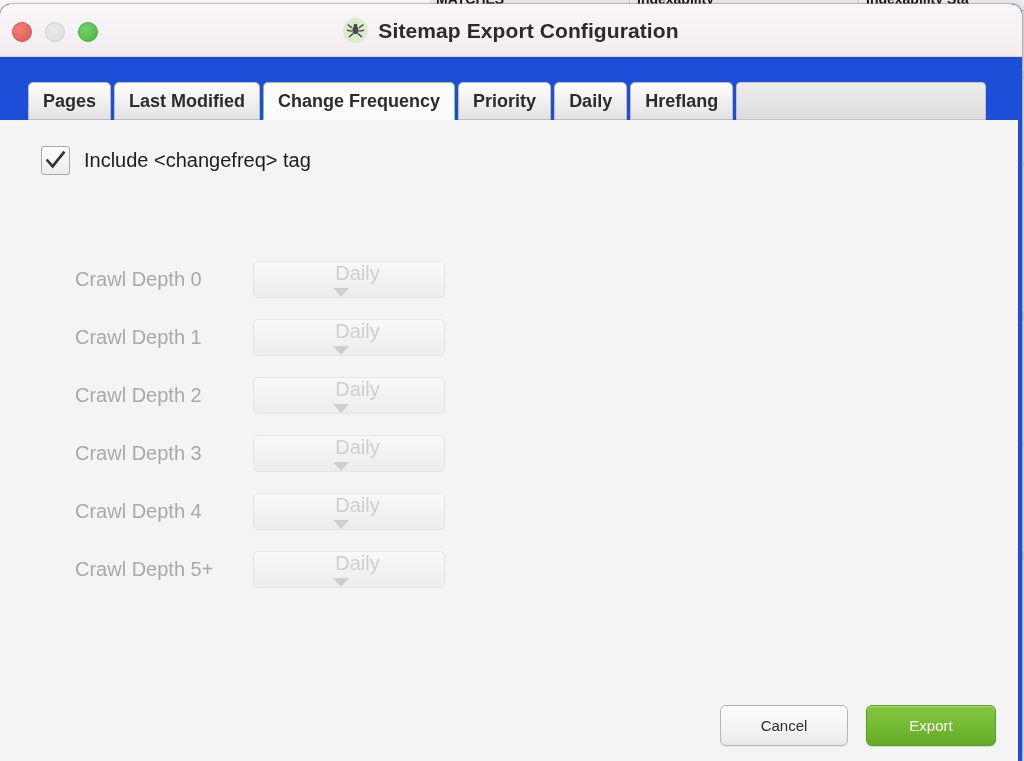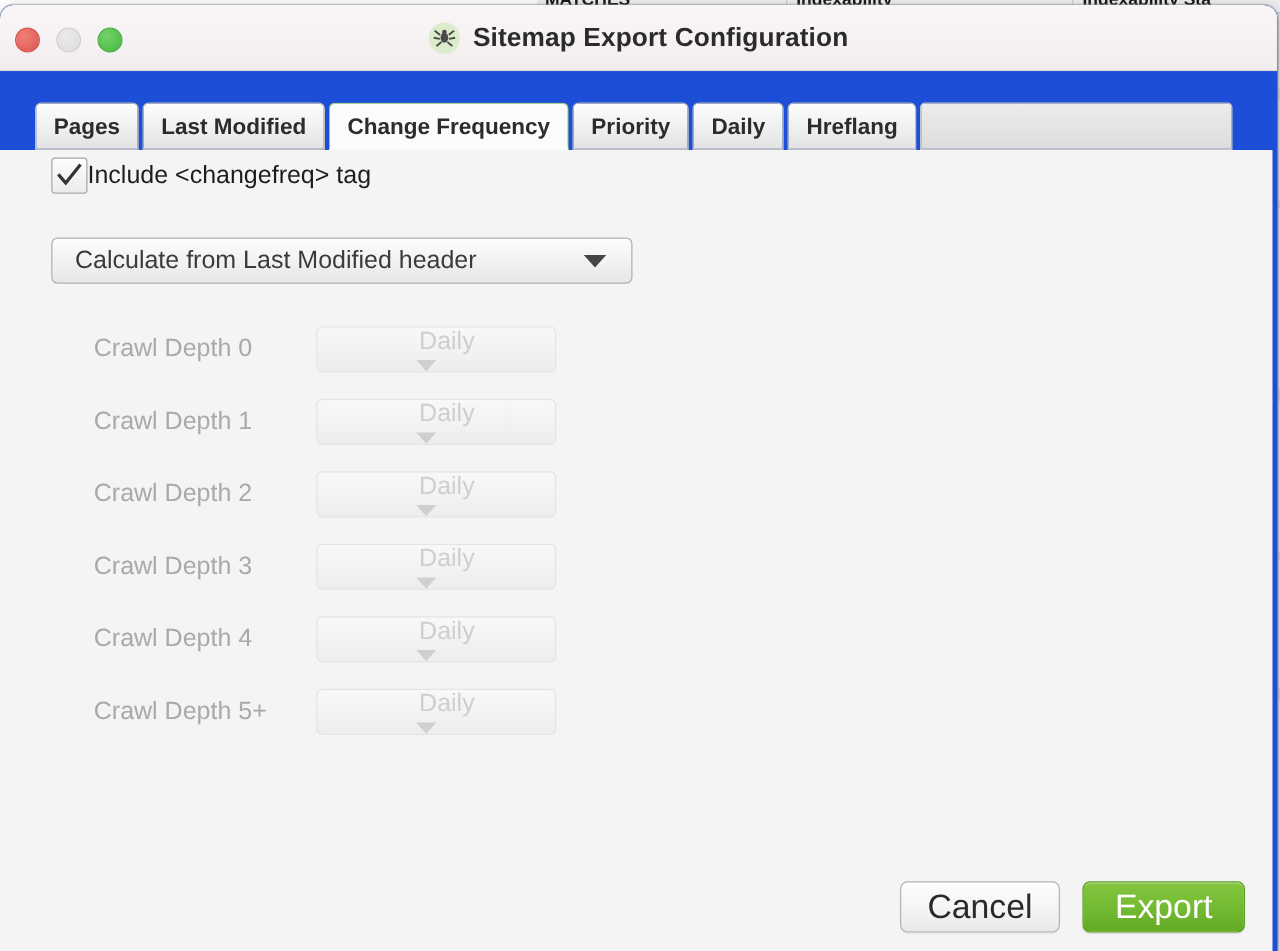--- a/index.html
+++ b/index.html
@@ -196,23 +196,24 @@
     left: 0;
     top: 116px;
     width: 1018px;
     bottom: 0;
     background: #f4f4f4;
   }
 
   .checkrow {
     position: absolute;
     left: 41px;
-    top: 6px;
-    display: flex;
-    align-items: center;
+    top: 26px;
+    display: flex;
+    align-items: center;
+    gap: 14px;
   }
   .checkbox {
     width: 29px; height: 29px;
     box-sizing: border-box;
     border: 1px solid #a8a8a8;
     border-radius: 3px;
     background: linear-gradient(to bottom, #fdfdfd, #ececec);
     position: relative;
     flex: none;
   }
@@ -310,21 +311,21 @@
     right: 22px;
     bottom: 15px;
     display: flex;
     align-items: center;
     gap: 18px;
   }
   .btn {
     box-sizing: border-box;
     height: 41px;
     border-radius: 6px;
-    font-size: 27px;
+    font-size: 15px;
     display: flex;
     align-items: center;
     justify-content: center;
     cursor: default;
     white-space: nowrap;
   }
   .btn.cancel {
     width: 128px;
     color: #2a2a2a;
     background: linear-gradient(to bottom, #fdfdfd 0%, #f5f5f5 50%, #e9e9e9 100%);
@@ -401,24 +402,20 @@
 
       <div class="checkrow">
         <span class="checkbox">
           <svg width="21" height="21" viewBox="0 0 21 21">
             <path d="M2.5 10.5 L7.6 16.4 L18.6 2.6" stroke="#333333" stroke-width="2.6" fill="none" stroke-linecap="square" stroke-linejoin="miter"></path>
           </svg>
         </span>
         <span class="checkrow-label">Include &lt;changefreq&gt; tag</span>
       </div>
 
-      <div class="main-select">
-        <span class="sel-text">Calculate from Last Modified header</span>
-        <span class="caret"></span>
-      </div>
 
       <div class="depth-list">
 
         <div class="depth-row">
           <span class="depth-label">Crawl Depth 0</span>
           <span class="depth-select">
             <span class="sel-text">Daily</span>
             <span class="caret dim"></span>
           </span>
         </div>

